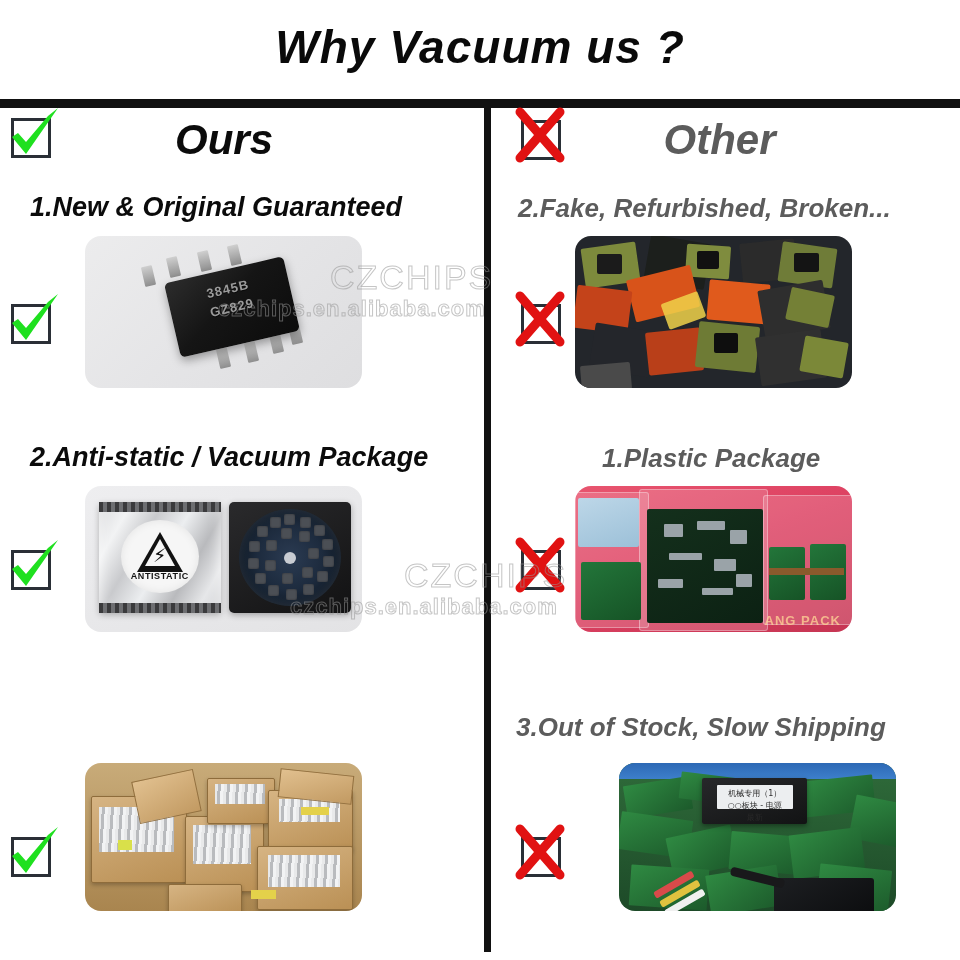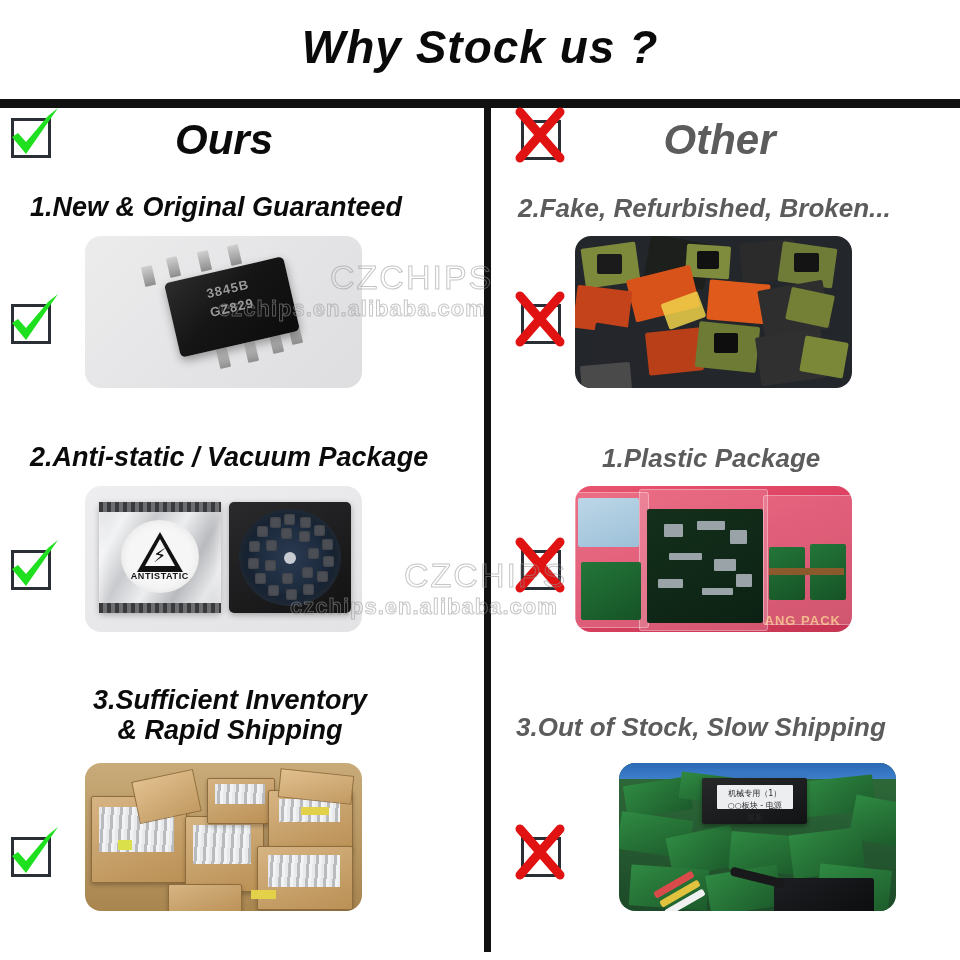--- a/index.html
+++ b/index.html
@@ -191,21 +191,21 @@
     white-space:nowrap;
   }
   .wm-big{font-size:34px;font-weight:400;letter-spacing:2px;}
   .wm-small{font-size:22px;font-weight:700;letter-spacing:1px;}
 </style>
 </head>
 <body>
 
 <div id="page">
 
-  <div class="page-title">Why Stock us ?</div>
+  <div class="page-title">Why Vacuum us ?</div>
 
   <div class="hrule"></div>
   <div class="vrule"></div>
 
   <div class="col col-left">
 
     <div class="col-head">
       <div class="markbox mark-head-left">
         <div class="boxsq"></div>
         <svg viewBox="0 0 62 62" aria-hidden="true">
@@ -293,22 +293,20 @@
       </div>
     </div>
 
     <div class="feature" style="top:573px;height:270px;">
       <div class="markbox mark-row-left" style="top:150px;">
         <div class="boxsq"></div>
         <svg viewBox="0 0 62 62" aria-hidden="true">
           <path d="M10 33 L24 50 L56 4 L46 12 L24 38 L16 29 Z" fill="#1fe01f"></path>
         </svg>
       </div>
-      <div class="feature-title centered" style="top:4px;">3.Sufficient Inventory
-&amp; Rapid Shipping</div>
 
       <div class="photo ph-boxes" style="left:85px;top:82px;width:277px;height:148px;">
         <div class="photo-inner">
           <div class="cardbox" style="left:2%;top:22%;width:34%;height:58%;"></div>
           <div class="silverfill" style="left:5%;top:30%;width:27%;height:30%;"></div>
           <div class="cardflap" style="left:18%;top:8%;width:22%;height:28%;transform:rotate(-12deg);"></div>
           <div class="cardbox" style="left:36%;top:36%;width:28%;height:50%;"></div>
           <div class="silverfill" style="left:39%;top:42%;width:21%;height:26%;"></div>
           <div class="cardbox" style="left:44%;top:10%;width:24%;height:30%;"></div>
           <div class="silverfill" style="left:47%;top:14%;width:18%;height:14%;"></div>

